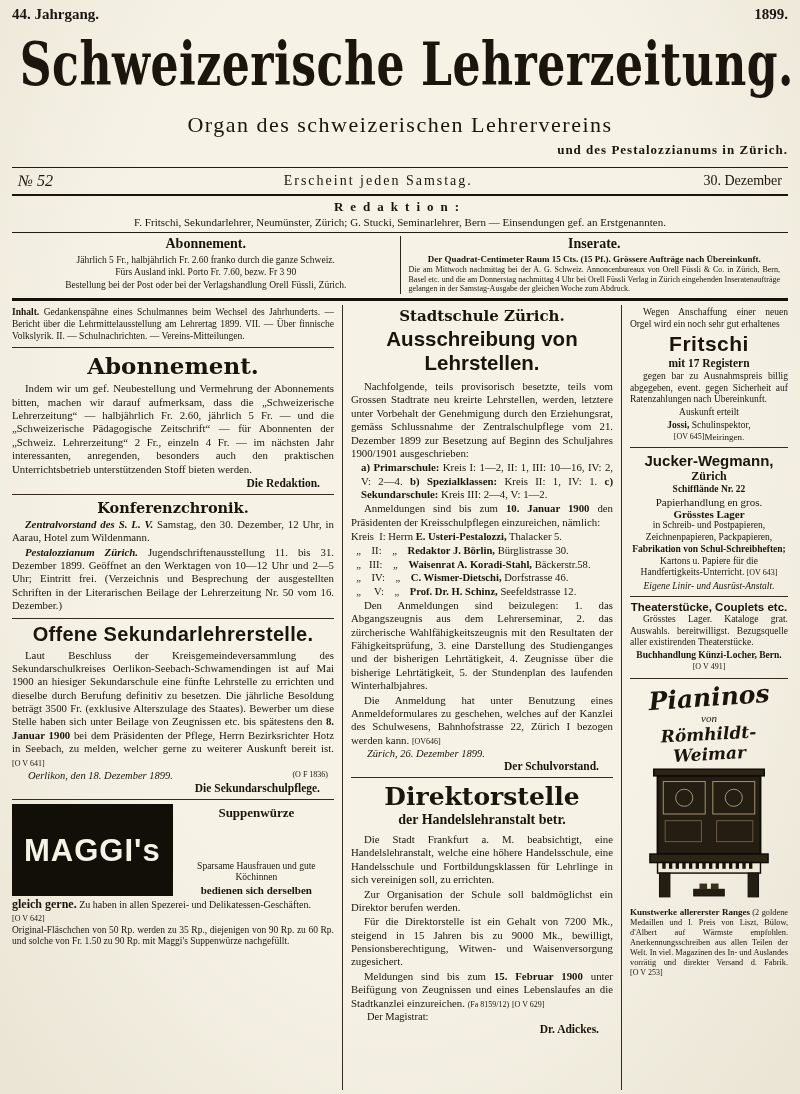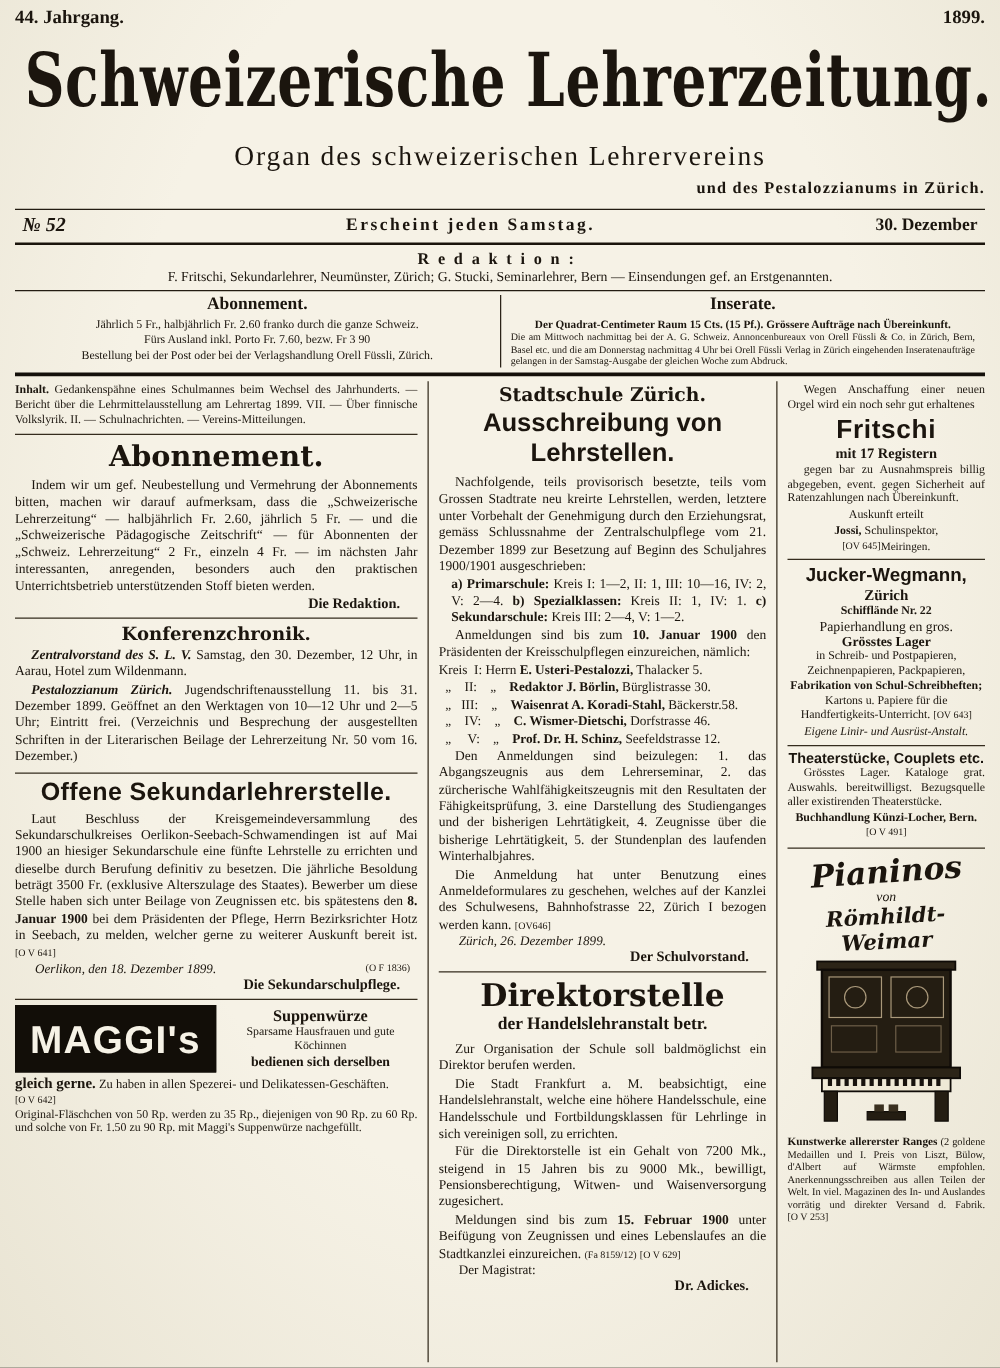--- a/index.html
+++ b/index.html
@@ -17,21 +17,21 @@
     font-family:"DejaVu Serif", serif; font-weight:bold; font-size:45px;
     text-align:center; letter-spacing:.5px; white-space:nowrap;
     transform:scale(.98,1.32); transform-origin:50% 55%;
     margin:16px 0 18px;
   }
   .organ{ text-align:center; font-size:22px; letter-spacing:1.5px; margin:2px 0 4px; }
   .organ2{ text-align:right; font-size:13px; font-weight:bold; letter-spacing:1px; margin-bottom:9px; }
   .issuerow{
     display:flex; justify-content:space-between; align-items:center;
     border-top:1px solid #231c12; border-bottom:2.5px solid #1a140c;
-    padding:4px 6px; font-weight:bold; font-size:14px;
+    padding:4px 6px; font-weight:normal; font-size:14px;
   }
   .issno{ font-size:16px; font-style:italic; }
   .freq{ letter-spacing:2px; }
   .redaktion{ text-align:center; border-bottom:1px solid #231c12; padding:3px 0 4px; }
   .red-h{ font-weight:bold; font-size:13px; letter-spacing:7px; }
   .red-n{ font-size:11px; margin-top:1px; }
   .abo-ins{ display:flex; border-bottom:3px solid #14100a; padding:3px 0 4px; }
   .abo{ width:50%; padding:0 14px; text-align:center; }
   .ins{ width:50%; padding:0 8px; text-align:center; }
   .vr{ width:1px; background:#2c2418; }
@@ -78,21 +78,21 @@
   .kreis div{ font-size:10.6px; line-height:1.3; white-space:pre-wrap; }
   
   .maggi-top{ display:flex; align-items:stretch; gap:6px; margin-top:2px; }
   .maggi-logo{
     background:#120e08; color:#f6f2e6; font-family:"Liberation Sans", sans-serif;
     font-weight:bold; font-size:31px; letter-spacing:1px; padding:8px 10px 6px;
     display:flex; align-items:center; border:2px solid #120e08;
   }
   .maggi-rt{ flex:1; text-align:center; padding-top:1px; }
   .mg-prod{ font-weight:bold; font-size:13px; }
-  .mg-t1{ font-size:9.5px; line-height:1.2; }
+  .mg-t1{ font-size:9.5px; line-height:1.2;margin-top:40px; }
   .mg-t2{ font-weight:bold; font-size:11px; }
   .mg-line{ font-size:10px; margin-top:1px; }
   .mg-line b{ font-size:12px; }
   .mg-foot{ font-size:9.5px; line-height:1.2; text-align:justify; margin-top:2px; }
   
   .pianH1{ font-family:"DejaVu Serif", serif; font-style:italic; font-weight:bold; font-size:25px; text-align:center; transform:rotate(-4deg); margin-top:4px; }
   .pianH2{ font-style:italic; text-align:center; font-size:11px; }
   .pianH3{ font-family:"DejaVu Serif", serif; font-style:italic; font-weight:bold; font-size:17px; text-align:center; transform:rotate(-3deg); margin-bottom:3px; }
   .piano-wrap{ text-align:center; margin:2px 0; }
   .kunst{ font-size:8.3px; line-height:1.2; text-align:justify; }
@@ -194,22 +194,22 @@
       <p class="p">Den Anmeldungen sind beizulegen: 1. das Abgangszeugnis aus dem Lehrerseminar, 2. das zürcherische Wahlfähigkeitszeugnis mit den Resultaten der Fähigkeitsprüfung, 3. eine Darstellung des Studienganges und der bisherigen Lehrtätigkeit, 4. Zeugnisse über die bisherige Lehrtätigkeit, 5. der Stundenplan des laufenden Winterhalbjahres.</p>
       <p class="p"><span>Die Anmeldung hat unter Benutzung eines Anmeldeformulares zu geschehen, welches auf der Kanzlei des Schulwesens, Bahnhofstrasse 22, Zürich I bezogen werden kann.</span> <span class="ref">[OV646]</span></p>
       <div class="dateline">
           <i>Zürich, 26. Dezember 1899.</i>
         </div>
       <div class="sig-r">Der Schulvorstand.</div>
       <div class="rule"></div>
 
       <h2 class="direkH">Direktorstelle</h2>
       <div class="direkSub">der Handelslehranstalt betr.</div>
+      <p class="p">Die Stadt Frankfurt a. M. beabsichtigt, eine Handelslehranstalt, welche eine höhere Handelsschule, eine Handelsschule und Fortbildungsklassen für Lehrlinge in sich vereinigen soll, zu errichten.</p>
       <p class="p">Zur Organisation der Schule soll baldmöglichst ein Direktor berufen werden.</p>
-      <p class="p">Die Stadt Frankfurt a. M. beabsichtigt, eine Handelslehranstalt, welche eine höhere Handelsschule, eine Handelsschule und Fortbildungsklassen für Lehrlinge in sich vereinigen soll, zu errichten.</p>
       <p class="p">Für die Direktorstelle ist ein Gehalt von 7200 Mk., steigend in 15 Jahren bis zu 9000 Mk., bewilligt, Pensionsberechtigung, Witwen- und Waisenversorgung zugesichert.</p>
       <p class="p"><span>Meldungen sind bis zum </span><b>15. Februar 1900</b><span> unter Beifügung von Zeugnissen und eines Lebenslaufes an die Stadtkanzlei einzureichen.</span> <span class="ref">(Fa 8159/12)</span> <span class="ref">[O V 629]</span></p>
       <div class="dateline">
           <span>Der Magistrat:</span>
         </div>
       <div class="sig-r">Dr. Adickes.</div>
     </div>
 
     <div class="colvr"></div>
 

